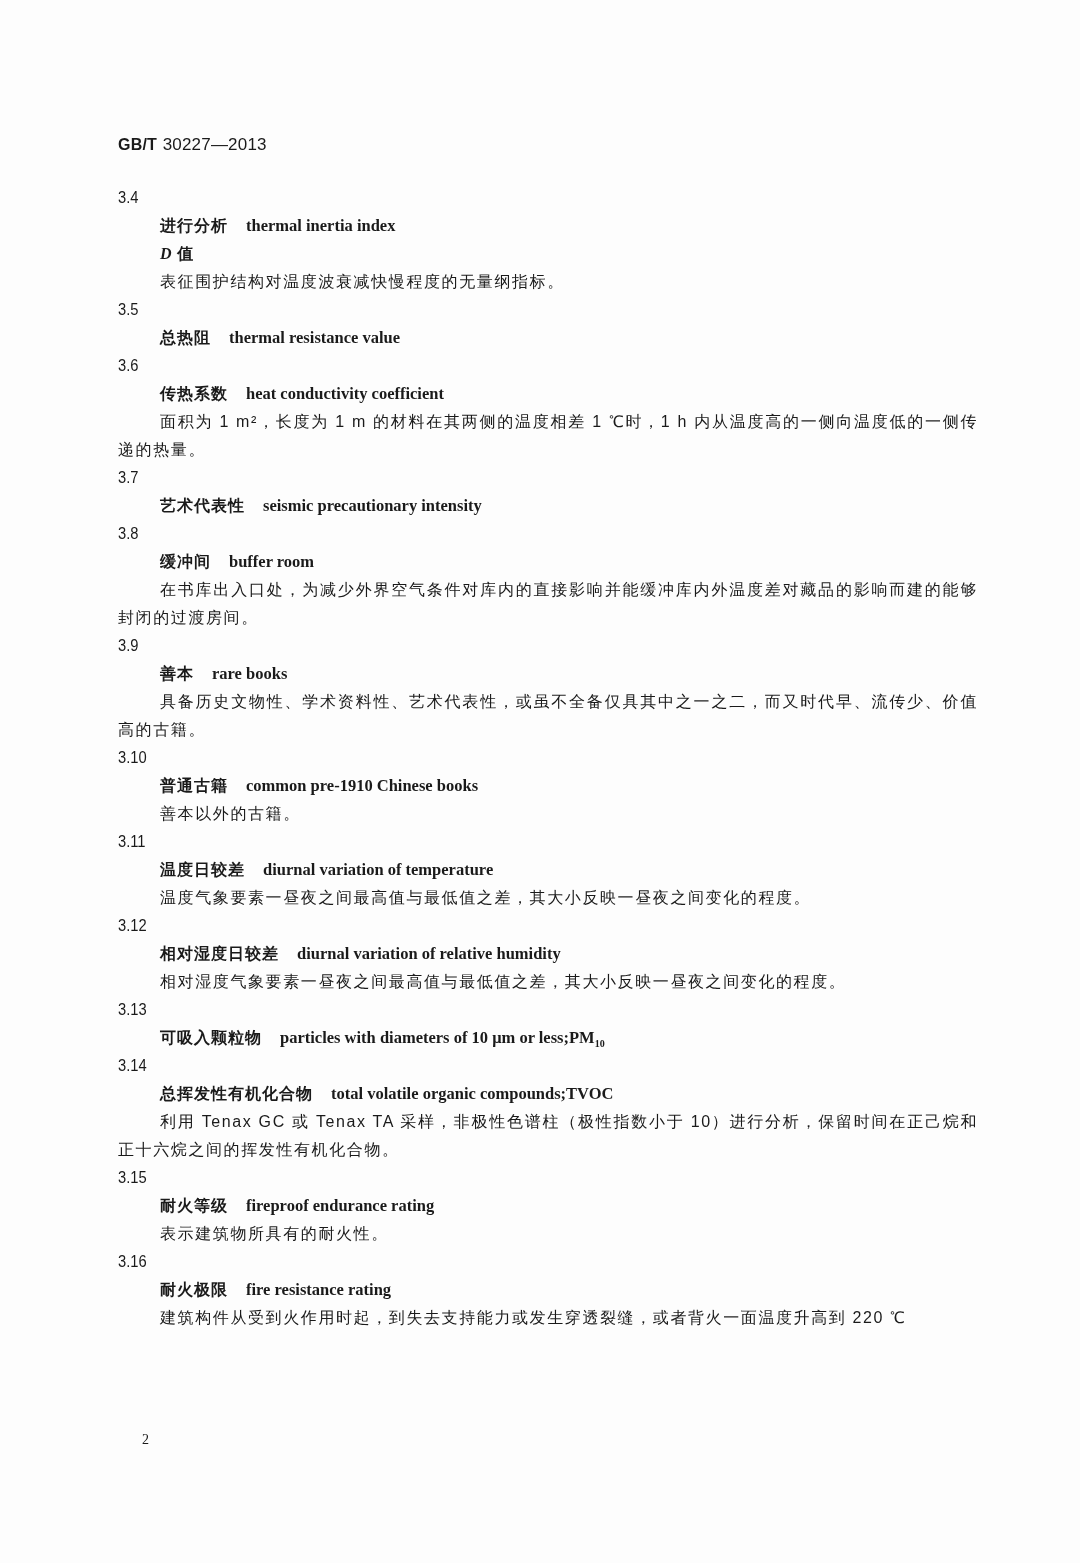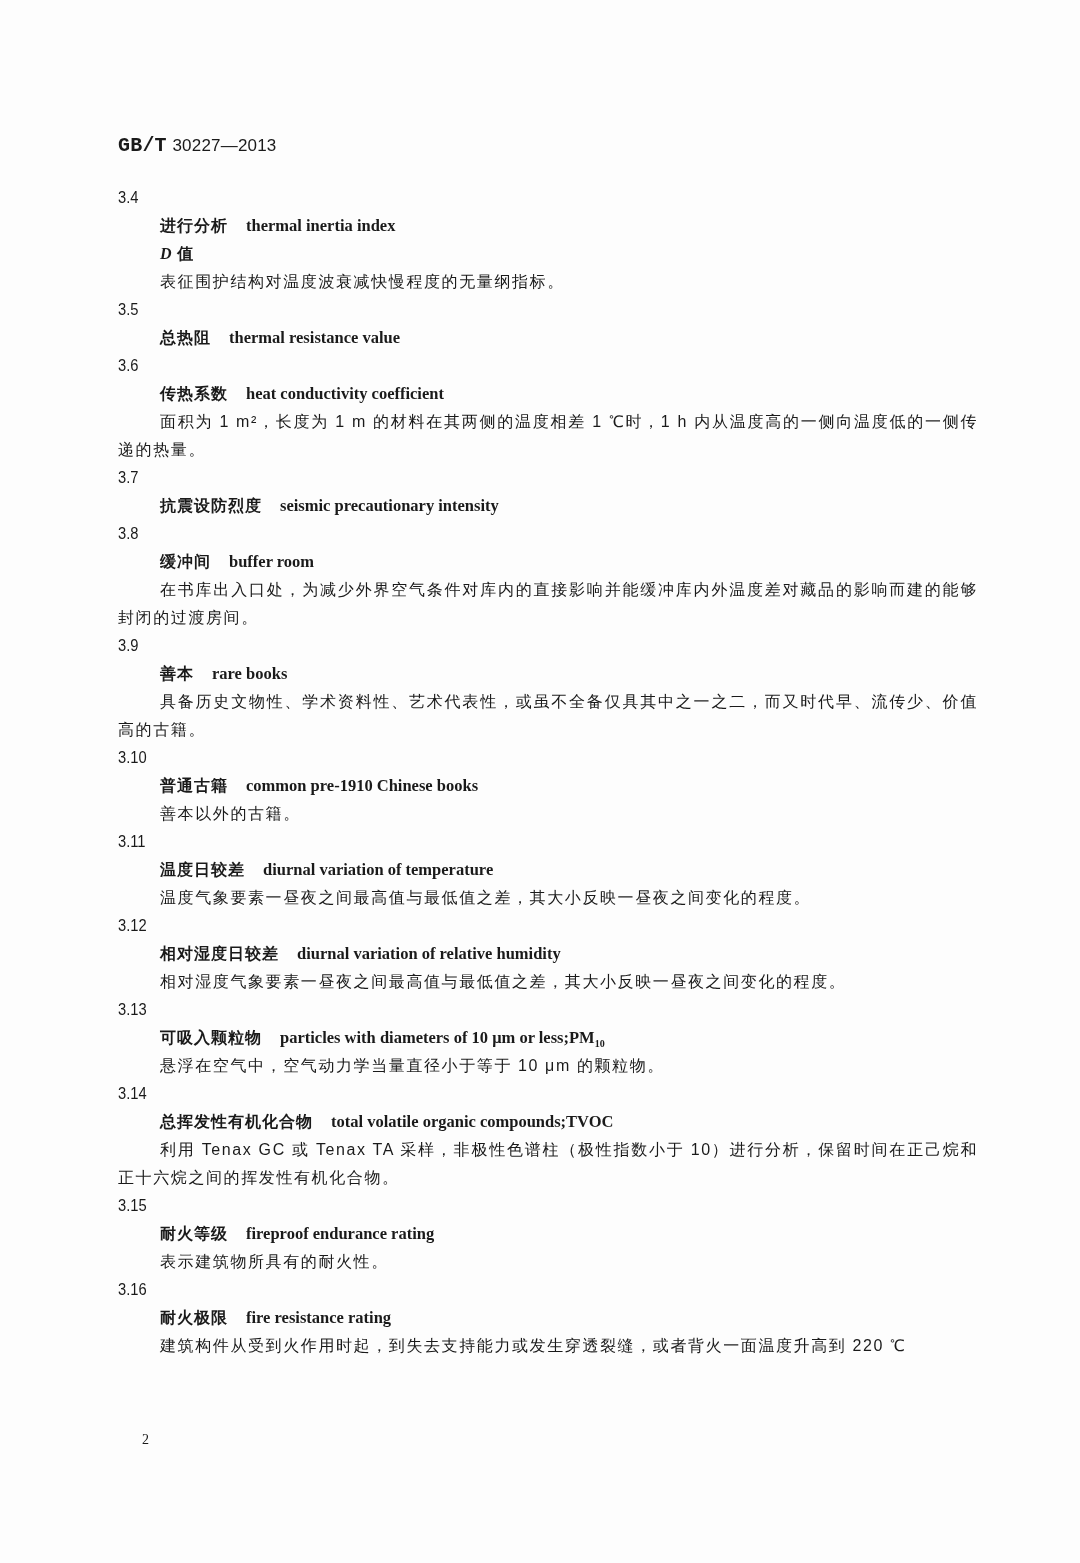--- a/index.html
+++ b/index.html
@@ -23,23 +23,23 @@
       background: #fdfdfd;
     }
     .header {
       position: absolute;
       left: 118px;
       top: 134px;
       font-size: 17px;
       letter-spacing: 0.2px;
     }
     .header .code-bold {
-      font-family: Liberation Mono, monospace;
-      font-weight: bold;
-      font-size: 20px;
+      font-family: Liberation Sans, sans-serif;
+      font-weight: bold;
+      font-size: 16px;
     }
     .header .code-num {
       font-family: "Liberation Sans", sans-serif;
       font-size: 17px;
     }
     .body {
       position: absolute;
       left: 118px;
       top: 184px;
       width: 860px;
@@ -136,21 +136,21 @@
       <div class="num">3.6</div>
       <div class="term">
         <span class="zh">传热系数</span><span class="en">heat conductivity coefficient</span>
       </div>
       <div class="def">面积为 1 m²，长度为 1 m 的材料在其两侧的温度相差 1 ℃时，1 h 内从温度高的一侧向温度低的一侧传递的热量。</div>
     </div>
 
     <div class="entry">
       <div class="num">3.7</div>
       <div class="term">
-        <span class="zh">抗震设防烈度</span><span class="en">seismic precautionary intensity</span>
+        <span class="zh">艺术代表性</span><span class="en">seismic precautionary intensity</span>
       </div>
     </div>
 
     <div class="entry">
       <div class="num">3.8</div>
       <div class="term">
         <span class="zh">缓冲间</span><span class="en">buffer room</span>
       </div>
       <div class="def">在书库出入口处，为减少外界空气条件对库内的直接影响并能缓冲库内外温度差对藏品的影响而建的能够封闭的过渡房间。</div>
     </div>
@@ -185,21 +185,20 @@
         <span class="zh">相对湿度日较差</span><span class="en">diurnal variation of relative humidity</span>
       </div>
       <div class="def">相对湿度气象要素一昼夜之间最高值与最低值之差，其大小反映一昼夜之间变化的程度。</div>
     </div>
 
     <div class="entry">
       <div class="num">3.13</div>
       <div class="term">
         <span class="zh">可吸入颗粒物</span><span class="en"><span>particles with diameters of 10 μm or less;PM</span><sub>10</sub></span>
       </div>
-      <div class="def">悬浮在空气中，空气动力学当量直径小于等于 10 μm 的颗粒物。</div>
     </div>
 
     <div class="entry">
       <div class="num">3.14</div>
       <div class="term">
         <span class="zh">总挥发性有机化合物</span><span class="en">total volatile organic compounds;TVOC</span>
       </div>
       <div class="def">利用 Tenax GC 或 Tenax TA 采样，非极性色谱柱（极性指数小于 10）进行分析，保留时间在正己烷和正十六烷之间的挥发性有机化合物。</div>
     </div>
 

